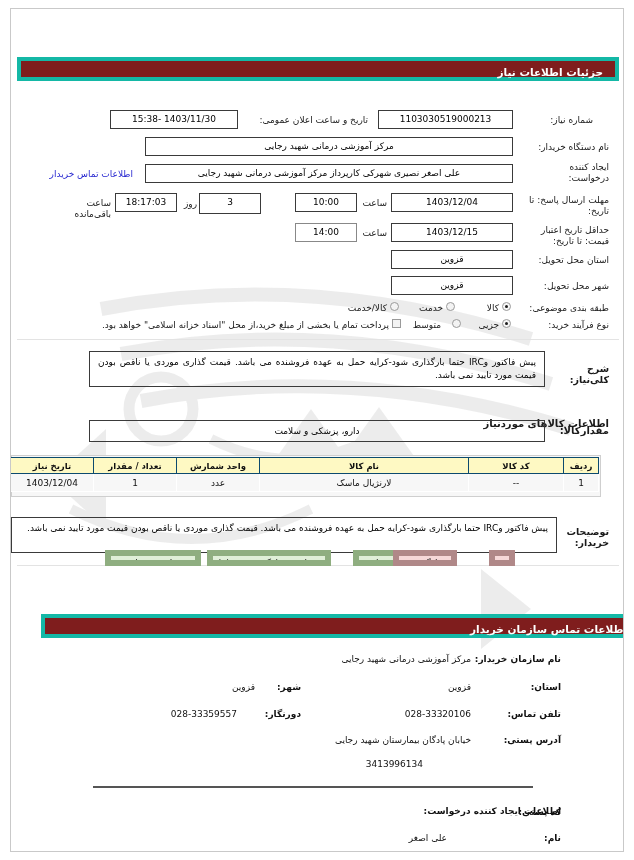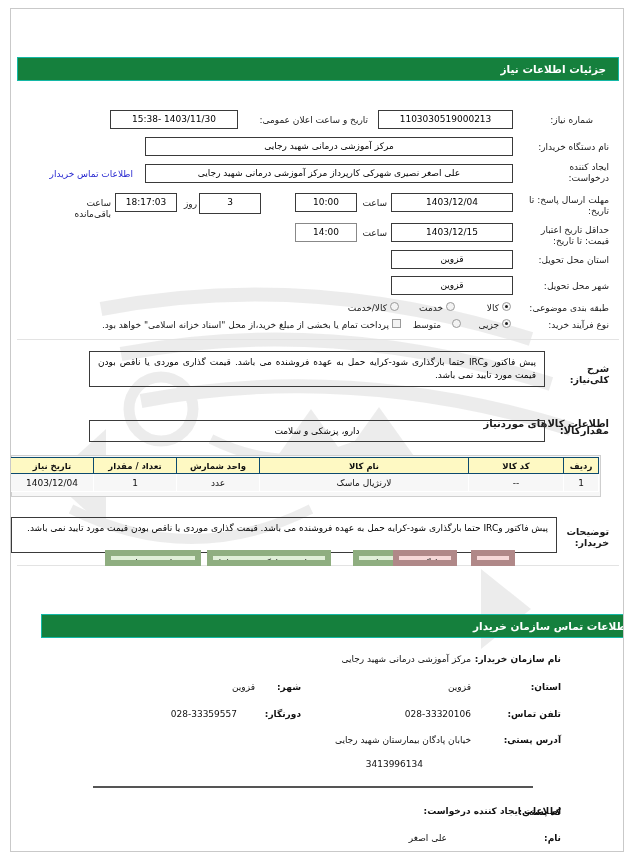--- a/index.html
+++ b/index.html
@@ -34,22 +34,22 @@
     position: absolute;
     left: 0; top: 0;
     width: 614px; height: 844px;
     pointer-events: none;
     z-index: 0;
     opacity: .55;
   }
   
   .bar {
     position: absolute;
-    background: #15803d;
-    border: 1px solid #14b8a6;
+    background: #7f1d1d;
+    border: 4px solid #14b8a6;
     color: #ffffff;
     font-size: 10.5px;
     font-weight: bold;
     line-height: 22px;
     padding: 0 12px;
     box-sizing: border-box;
     text-align: right;
     z-index: 2;
   }
   .lbl {
@@ -308,21 +308,21 @@
 
   <div class="lbl b" style="right:14px; top:517px; width:48px; line-height:11px;">توضیحات خریدار:</div>
   <div class="box tall" style="right:66px; top:508px; width:546px; height:36px;">پیش فاکتور وIRC  حتما بارگذاری شود-کرایه حمل به عهده فروشنده می باشد. قیمت گذاری موردی یا ناقص بودن قیمت مورد تایید نمی باشد.</div>
 
   <div class="hr" style="left:6px; top:556px; width:602px;"></div>
 
   <div class="btn green" style="right:422px; top:541px; width:96px;">پاسخ به نیاز</div>
   <div class="btn green" style="right:292px; top:541px; width:124px;">مشاهده مدارک پیوستی (۶)</div>
   <div class="btn green" style="right:224px; top:541px; width:46px;">چاپ</div>
   <div class="btn pink" style="right:166px; top:541px; width:64px;">بازگشت</div>
-  <div class="btn pink" style="right:108px; top:541px; width:44px;">خروج</div>
+  <div class="btn pink" style="right:108px; top:541px; width:26px;">خروج</div>
 
   <div class="bar" style="left:6px; top:605px; width:602px; height:24px;margin-left:24px;">
     <span>اطلاعات تماس سازمان خریدار</span>
   </div>
 
   <div class="ctext b" style="right:62px; top:645px;">نام سازمان خریدار:</div>
   <div class="ctext" style="right:152px; top:645px;">مرکز آموزشی درمانی شهید رجایی</div>
 
   <div class="ctext b" style="right:62px; top:673px;">استان:</div>
   <div class="ctext" style="right:152px; top:673px;">قزوین</div>

